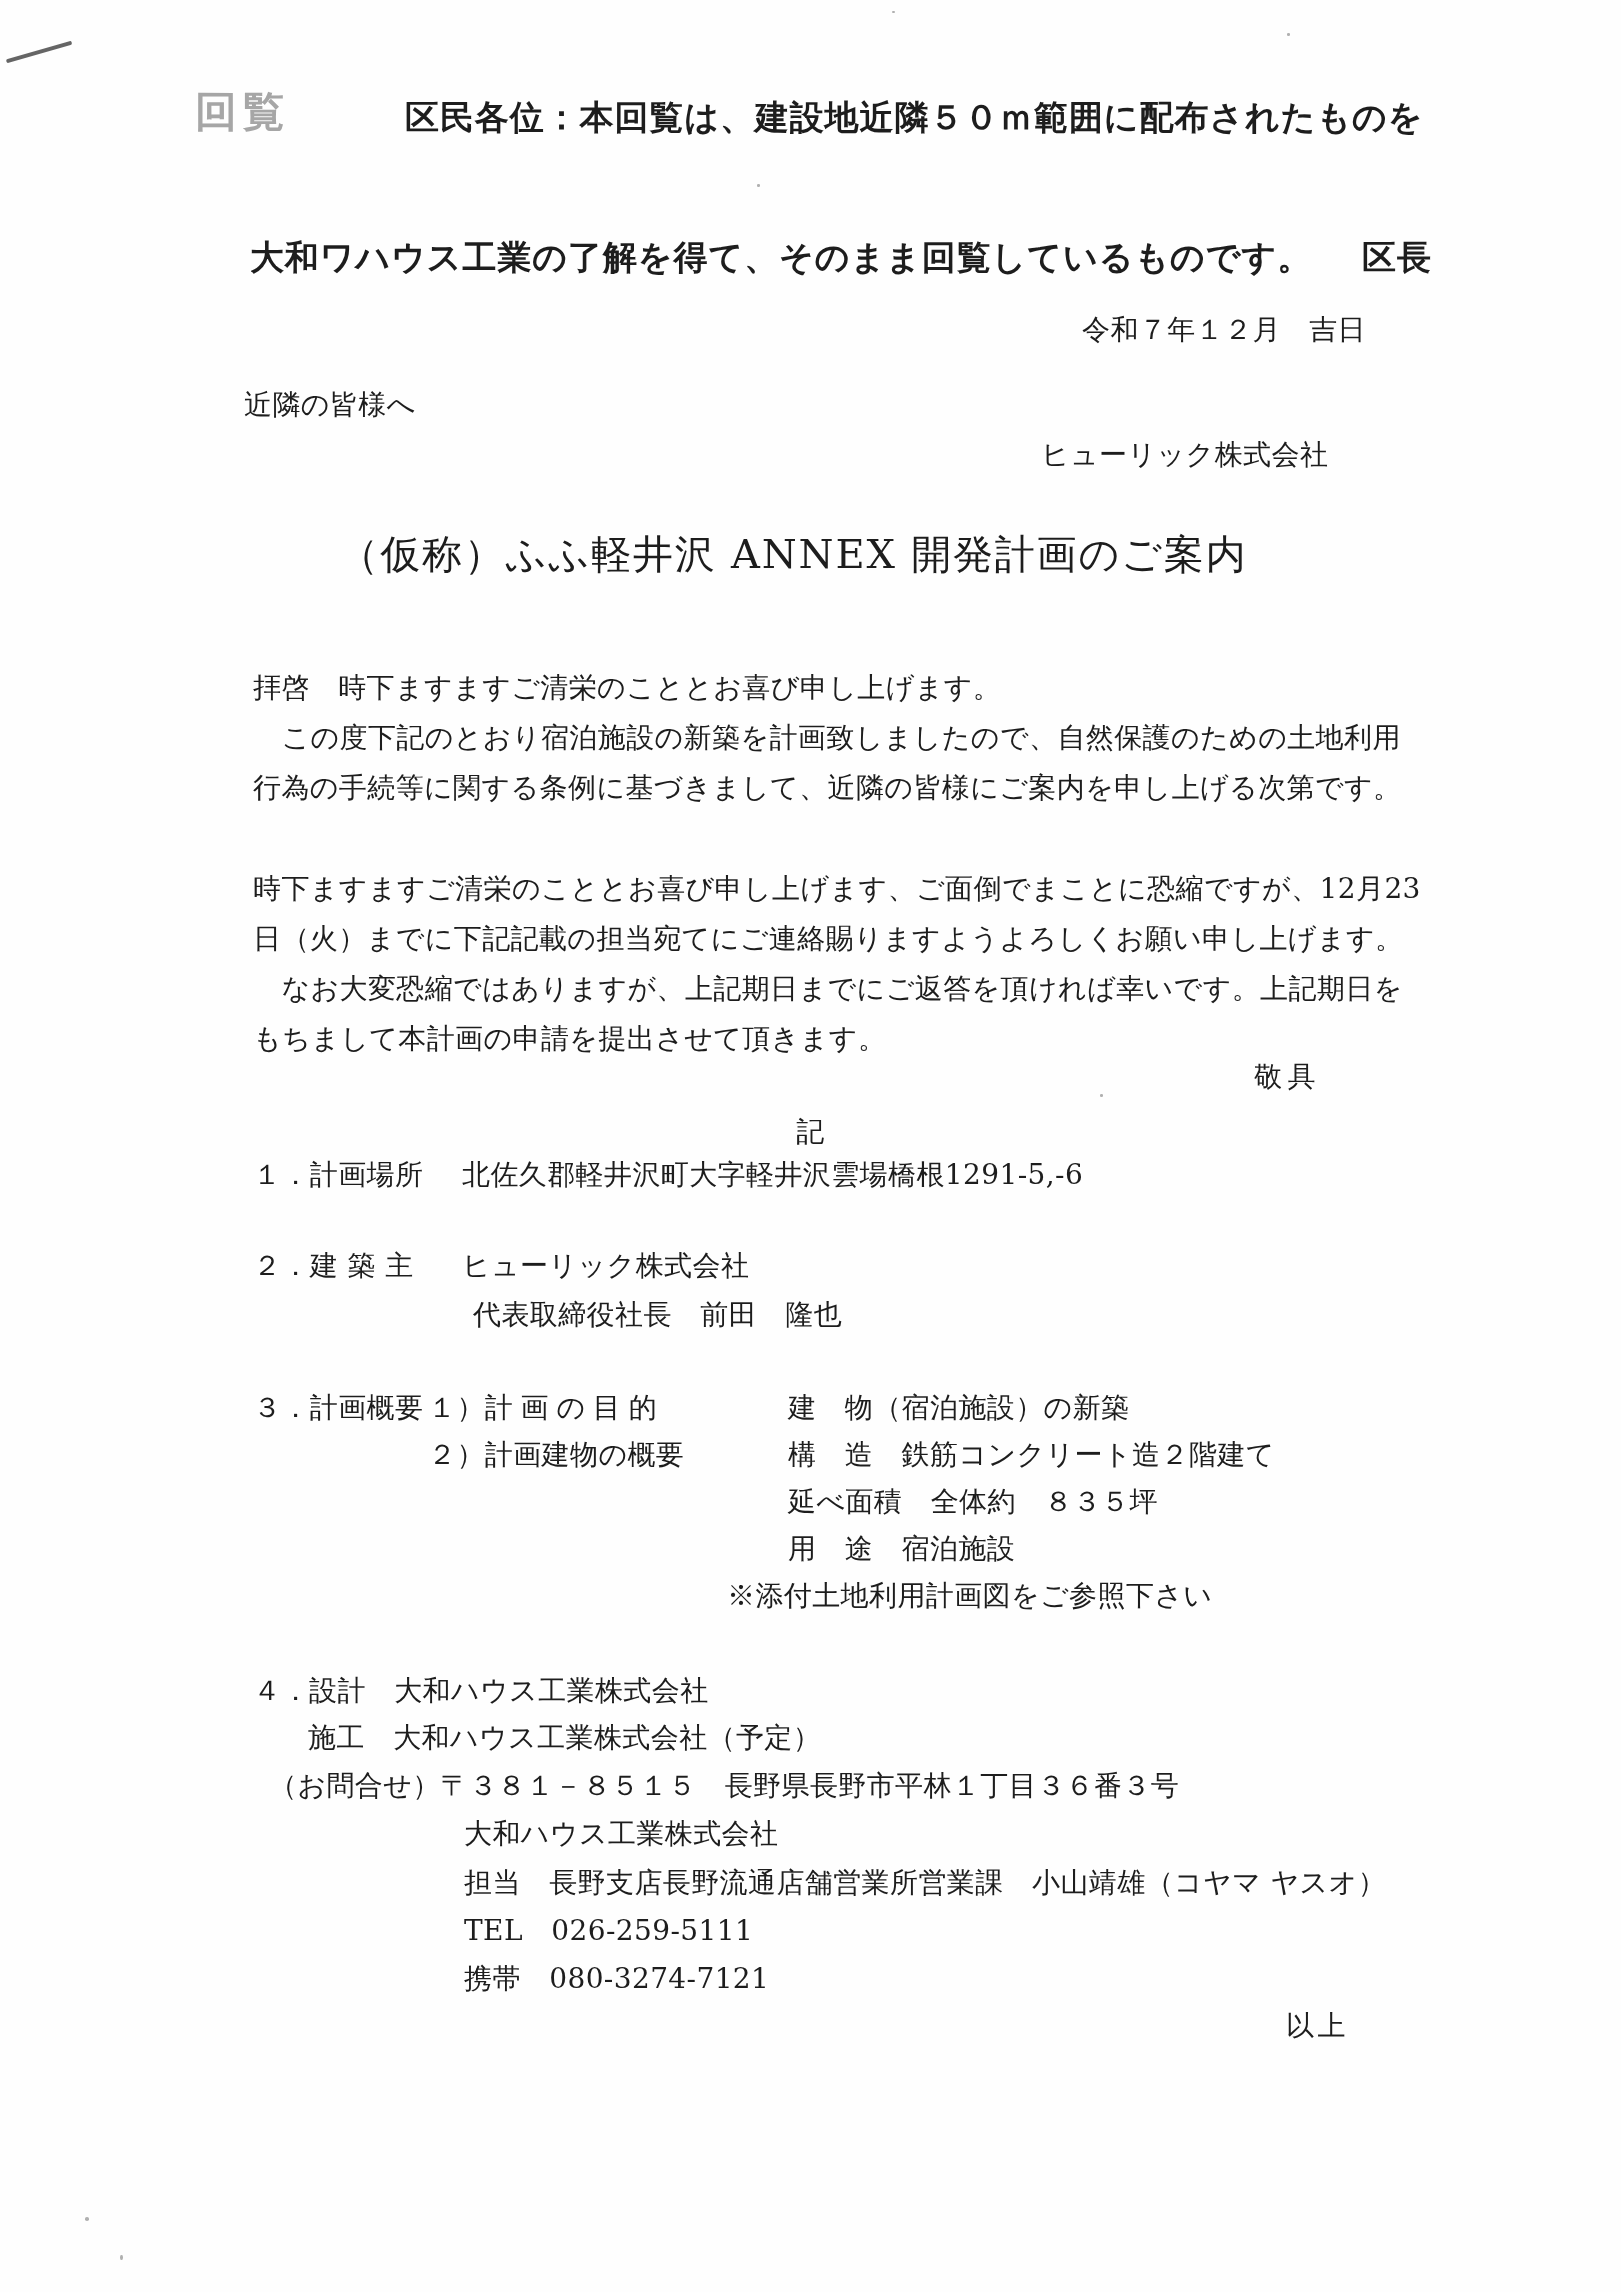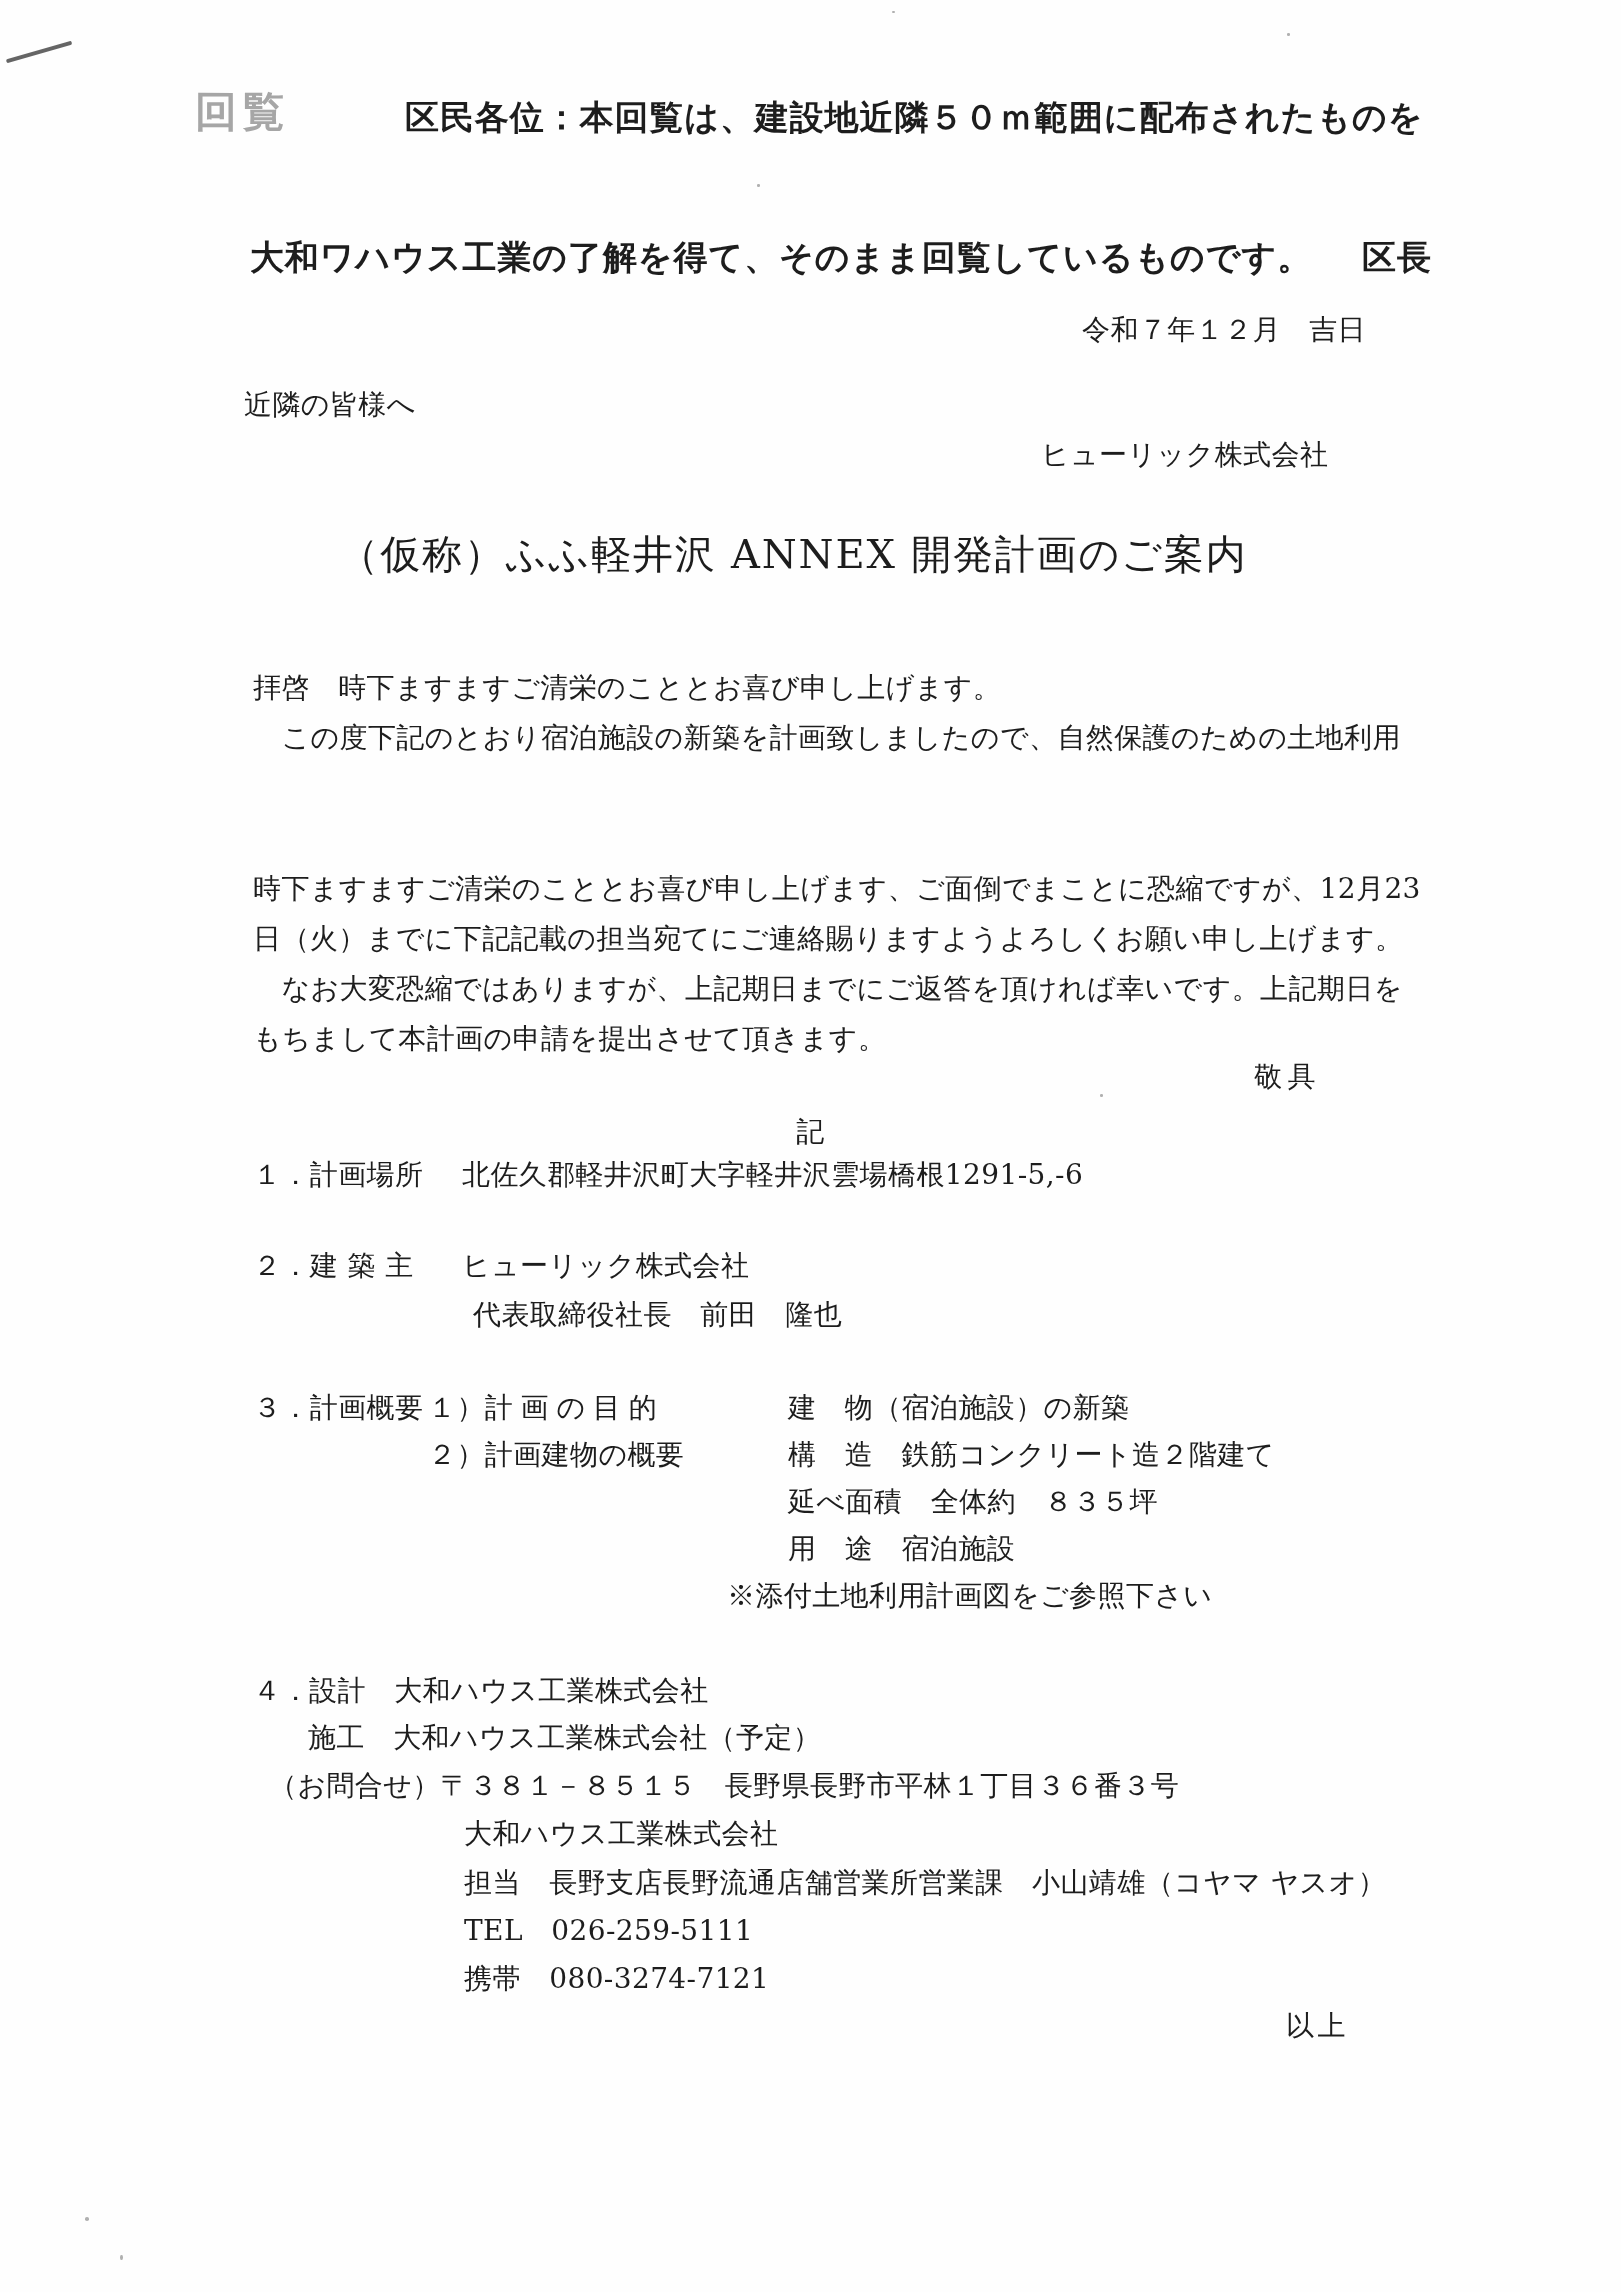--- a/index.html
+++ b/index.html
@@ -50,20 +50,21 @@
   </div>
 
   <div class="abs t31" style="left:1041px;top:312px;margin-left:41px;">令和７年１２月　吉日</div>
   <div class="abs t31" style="left:244px;top:387px;">近隣の皆様へ</div>
   <div class="abs t31" style="left:1041px;top:437px;">ヒューリック株式会社</div>
 
   <div class="abs title">（仮称）ふふ軽井沢 ANNEX 開発計画のご案内</div>
 
   <div class="abs t31" style="left:253px;top:670px;">拝啓　時下ますますご清栄のこととお喜び申し上げます。</div>
   <div class="abs t31" style="left:253px;top:720px;">　この度下記のとおり宿泊施設の新築を計画致しましたので、自然保護のための土地利用</div>
+  <div class="abs t31" style="left:253px;top:770px;">行為の手続等に関する条例に基づきまして、近隣の皆様にご案内を申し上げる次第です。</div>
   <div class="abs t31" style="left:253px;top:871px;">時下ますますご清栄のこととお喜び申し上げます、ご面倒でまことに恐縮ですが、12月23</div>
   <div class="abs t31" style="left:253px;top:921px;">日（火）までに下記記載の担当宛てにご連絡賜りますようよろしくお願い申し上げます。</div>
   <div class="abs t31" style="left:253px;top:971px;">　なお大変恐縮ではありますが、上記期日までにご返答を頂ければ幸いです。上記期日を</div>
   <div class="abs t31" style="left:253px;top:1021px;">もちまして本計画の申請を提出させて頂きます。</div>
 
   <div class="abs t31 keigu" style="left:1254px;top:1059px;">敬具</div>
   <div class="abs t31 ki">記</div>
 
   <div class="abs t31" style="left:253px;top:1157px;"><span>１．</span><span>計画場所</span></div>
   <div class="abs t31" style="left:462px;top:1157px;text-align:right;">北佐久郡軽井沢町大字軽井沢雲場橋根1291-5,-6</div>

